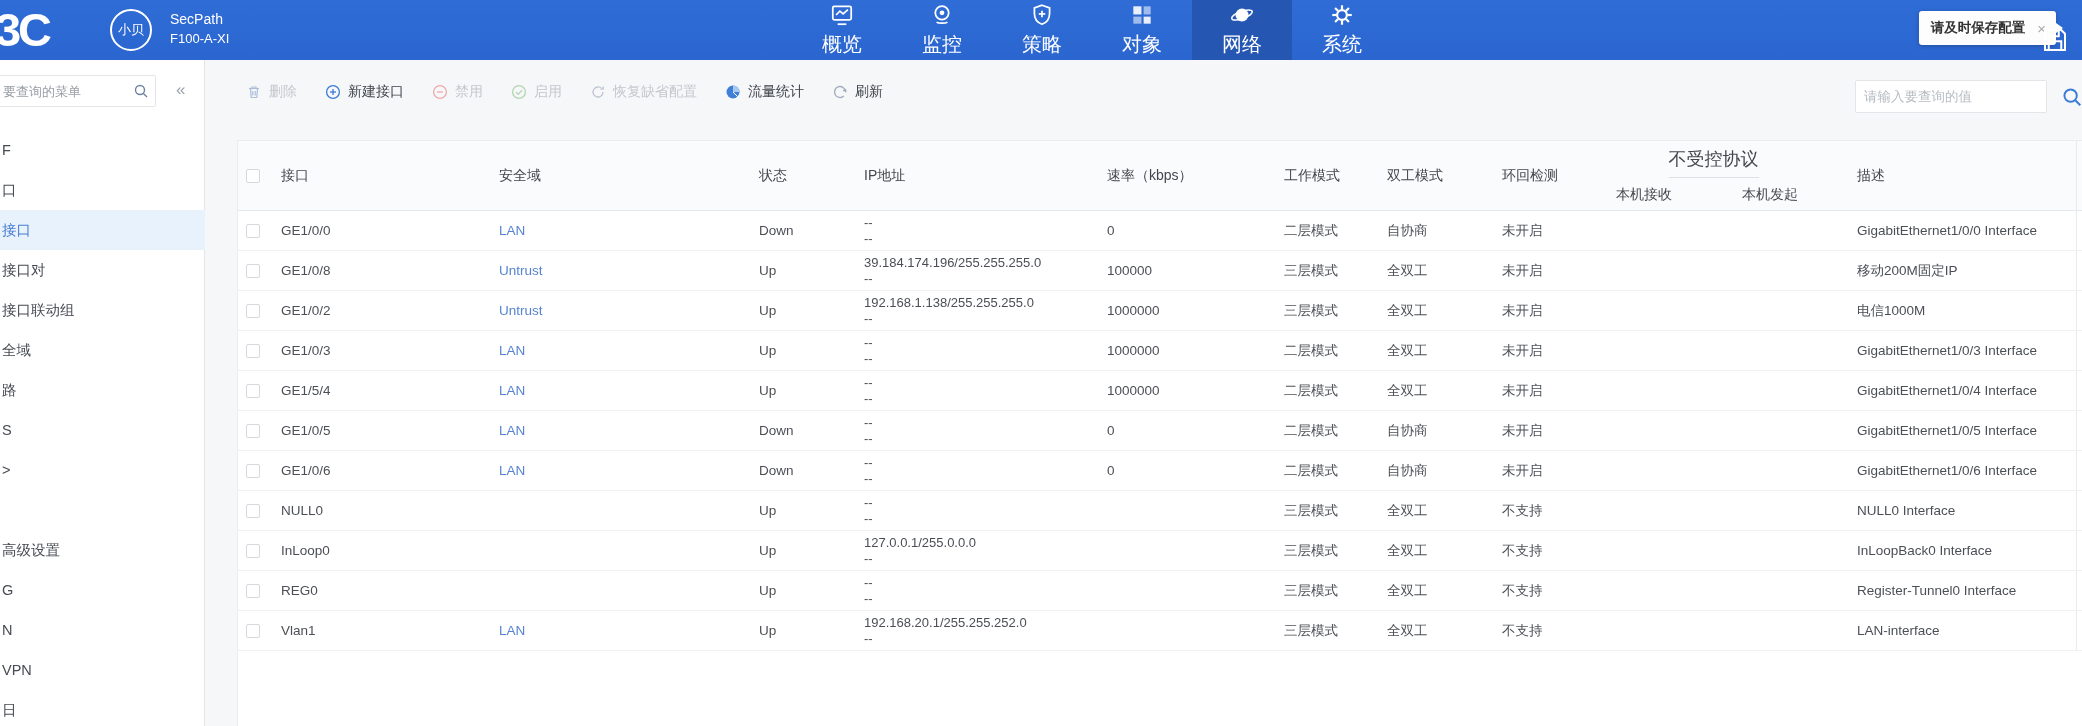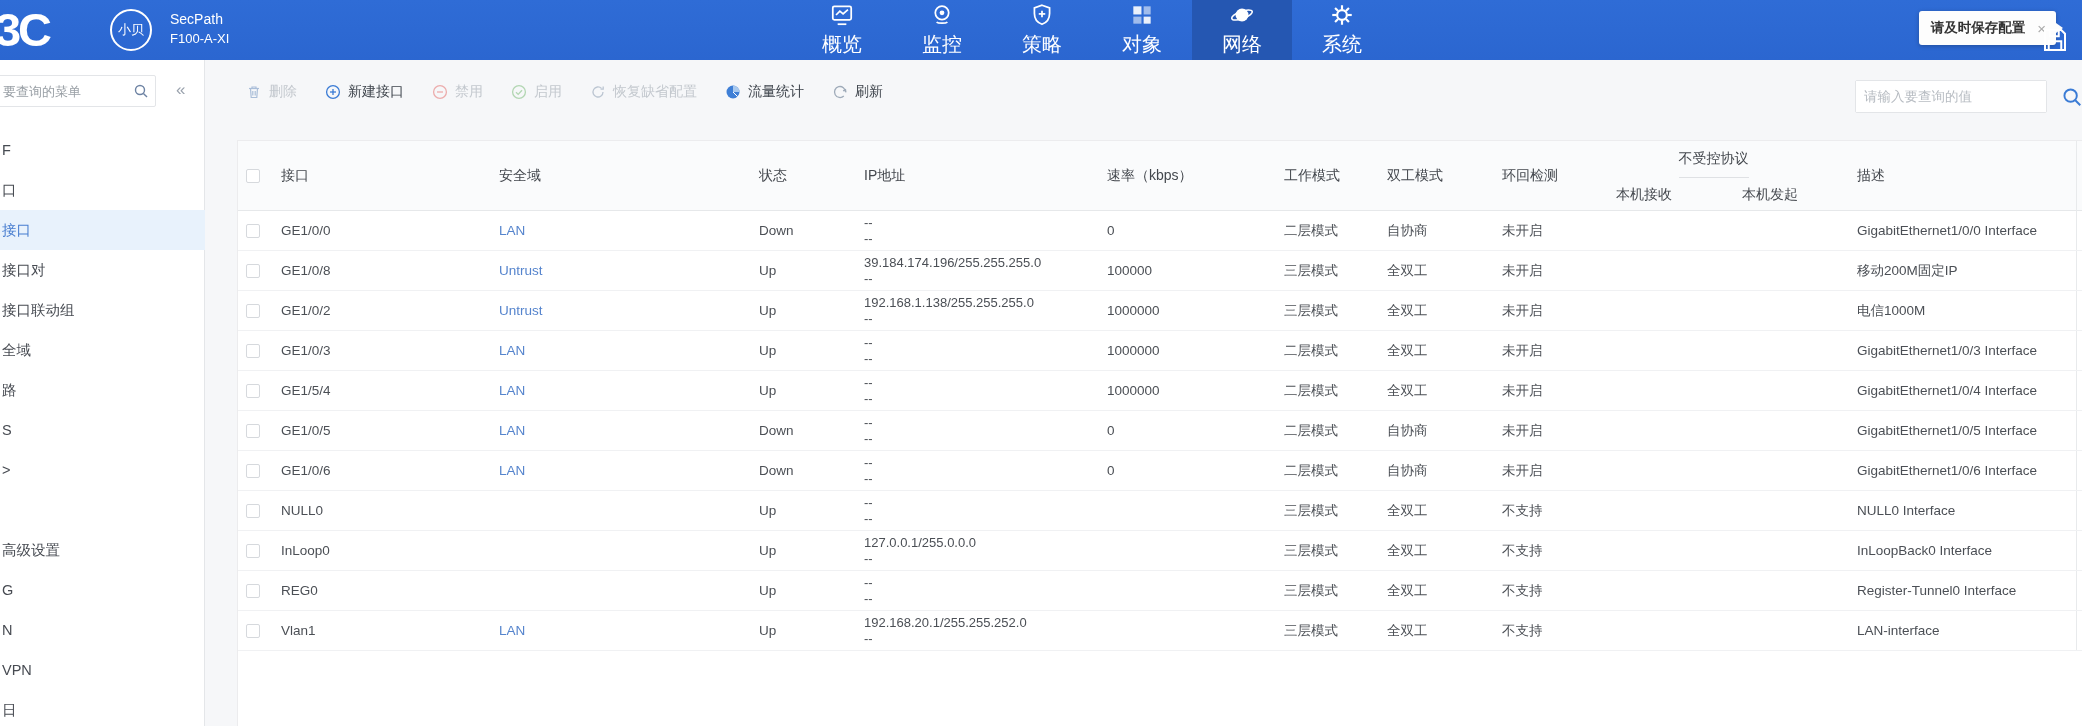--- a/index.html
+++ b/index.html
@@ -67,21 +67,21 @@
 
   
   .panel { position:absolute; left:31px; top:80px; width:1920px; height:586px;
     background:#fff; border:1px solid #ececee; border-bottom:none; }
   .grid-row { display:grid;
     grid-template-columns:35px 218px 260px 105px 243px 177px 103px 115px 114px 126px 115px 227px 80px; }
   .thead { background:#fafbfc; border-bottom:1px solid #e6e8ea; height:70px; }
   .th { display:flex; align-items:center; padding-left:8px; font-size:14px; color:#43474d; }
   .th-group { grid-column:10 / span 2; display:flex; flex-direction:column; padding-left:0; }
   .group-top { height:37px; display:flex; align-items:center; justify-content:center;
-    font-size:14px; color:#43474d; border-bottom:1px solid #dfe1e4; margin-right:30px; }
+    font-size:18px; color:#43474d; border-bottom:1px solid #dfe1e4; margin-right:30px; }
   .group-bottom { height:33px; display:flex; }
   .group-bottom span { display:flex; align-items:center; padding-left:8px; font-size:14px; color:#43474d; }
   .group-bottom .gb1 { width:126px; }
   .group-bottom .gb2 { width:115px; }
   .c-stub { border-left:1px solid #e8eaec; }
 
   .trow { height:40px; border-bottom:1px solid #f0f1f3; background:#fff; }
   .td { display:flex; align-items:center; padding-left:8px; font-size:13.5px;
     color:#4b4f55; white-space:nowrap; overflow:hidden; }
   .td.c-ip { flex-direction:column; align-items:flex-start; justify-content:center; line-height:16px; font-size:13px; }

